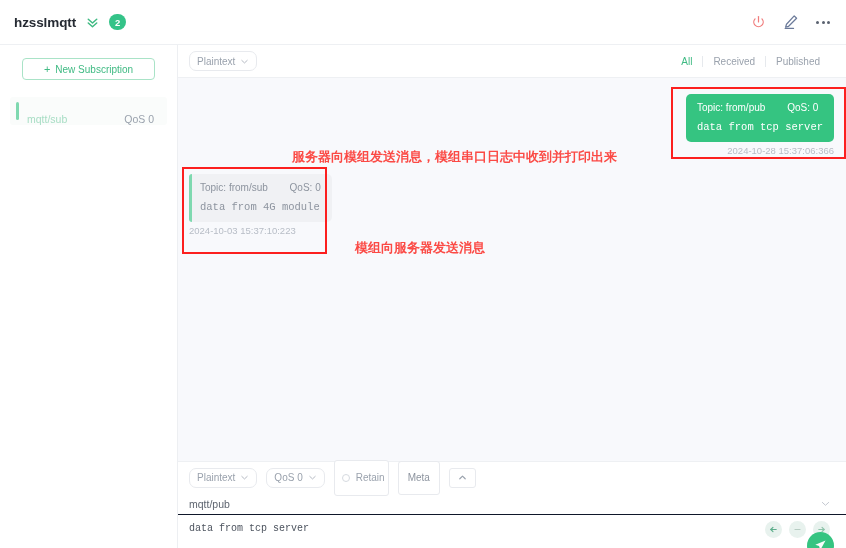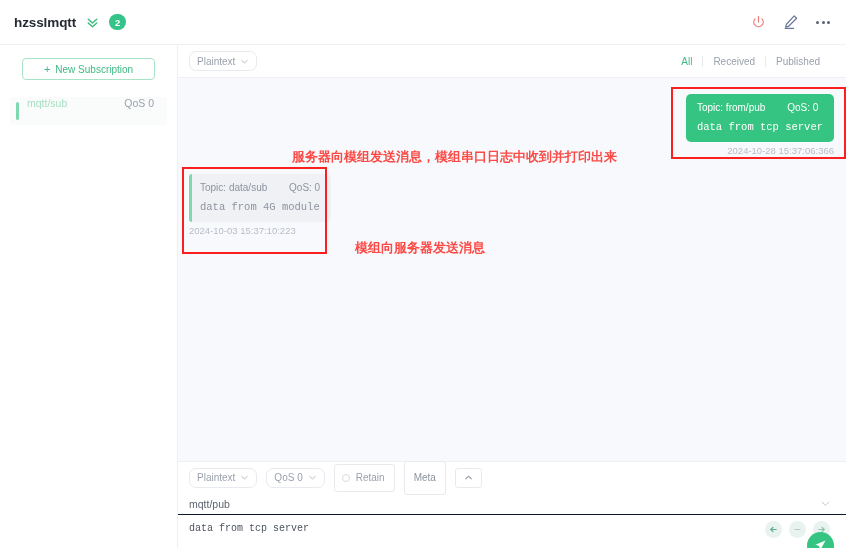--- a/index.html
+++ b/index.html
@@ -62,21 +62,21 @@
     background: #ffffff; color: #3fba83;
     font-size: 10px; cursor: pointer;
   }
   .new-sub-btn .plus { font-size: 11px; line-height: 1; }
   .sub-item {
     position: relative;
     margin: 17px 10px 0 10px;
     height: 28px;
     background: #fafcfb;
     border-radius: 3px;
-    display: flex; align-items: flex-start;
+    display: flex; align-items: flex-end;
     cursor: pointer;
   }
   .sub-item .bar {
     position: absolute; left: 6px; top: 5px;
     width: 2.5px; height: 18px; border-radius: 2px;
     background: #7fd9b0;
   }
   .sub-topic {
     margin-left: 17px; font-size: 10.5px; color: #a7ddc4;
   }
@@ -172,21 +172,21 @@
     position: relative;
     height: 87px; background: #ffffff;
     border-top: 1px solid #eef0f3;
   }
   .pub-toolbar {
     display: flex; align-items: center; gap: 9px;
     height: 31px; padding-left: 11px;
   }
   .retain-pill {
     display: inline-flex; align-items: center; gap: 6px;
-    height: 28px; padding: 0 9px 0 7px;
+    height: 36px; padding: 0 3px 0 7px;
     border: 1px solid #e8eaee; border-radius: 3px;
     background: #fff; color: #9aa2ad; font-size: 10px; cursor: pointer;
   }
   .radio-dot {
     width: 8px; height: 8px; border-radius: 50%;
     border: 1px solid #d6dae0; display:block; flex:none;
   }
   .meta-pill {
     display: inline-flex; align-items: center; justify-content: center;
     height: 20px; padding: 16px 9px;
@@ -313,21 +313,21 @@
           </div>
           <div class="bpayload">data from tcp server</div>
         </div>
         <div class="btime right">2024-10-28 15:37:06:366</div>
       </div>
 
       <div class="msg-row" style="left:11px; top:96px;">
         <div class="bubble-sub">
           <span class="lbar"></span>
           <div class="bmeta">
-            <span>Topic: data/sub</span>
+            <span>Topic: from/sub</span>
             <span class="qos">QoS: 0</span>
           </div>
           <div class="bpayload">data from 4G module</div>
         </div>
         <div class="btime">2024-10-03 15:37:10:223</div>
       </div>
 
       <div class="redbox" style="left:493px; top:9px; width:175px; height:72px;"></div>
       <div class="redbox" style="left:4px; top:89px; width:145px; height:87px;"></div>
 

